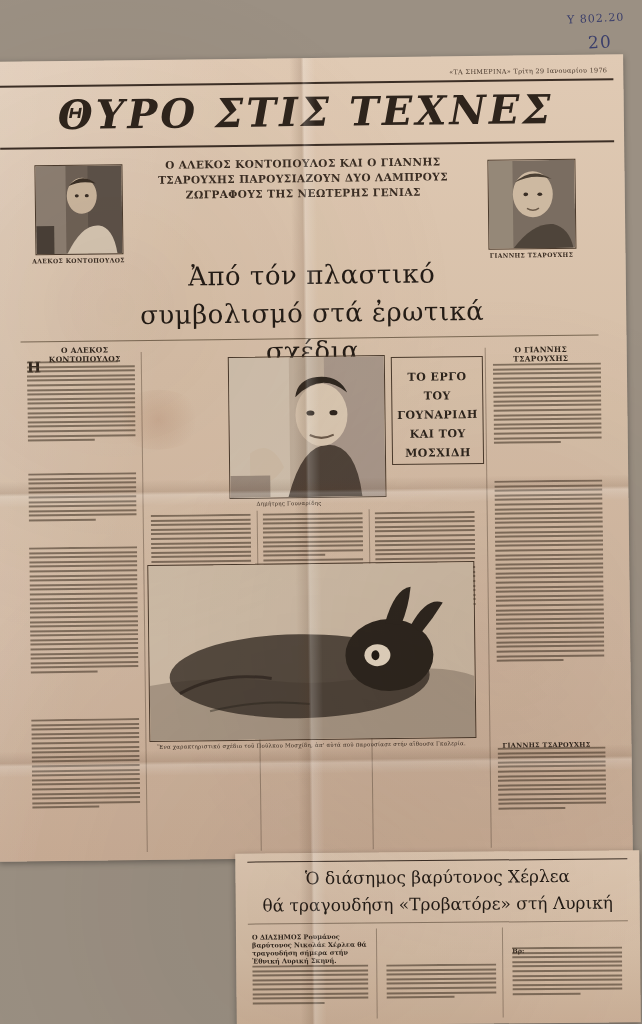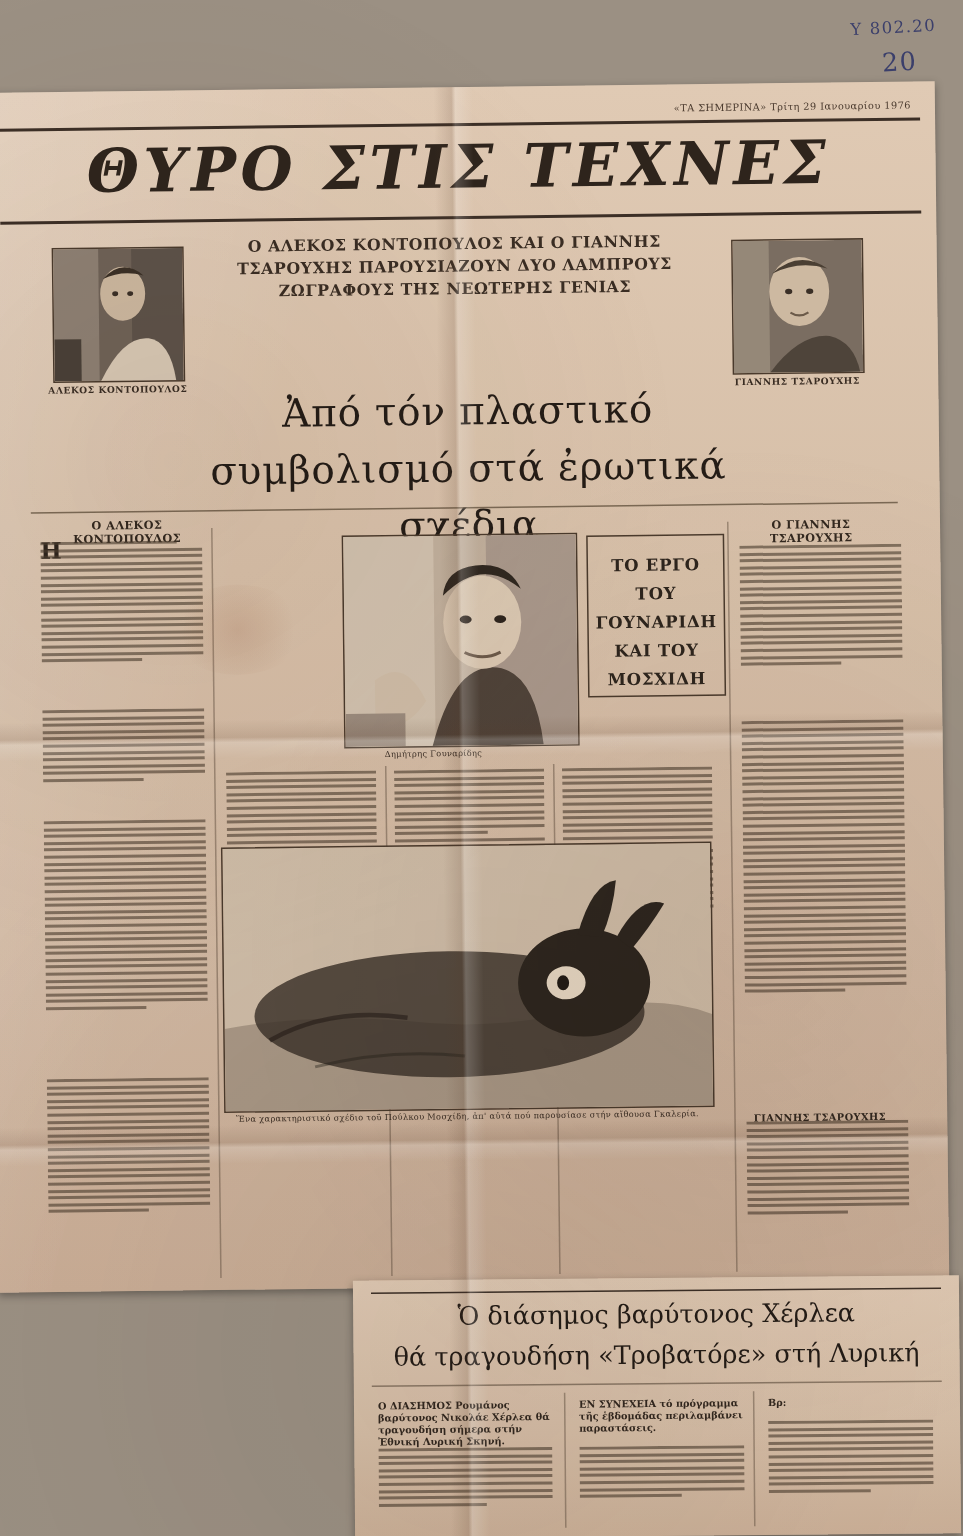--- a/index.html
+++ b/index.html
@@ -628,22 +628,21 @@
     <div style="position:absolute; left:10px; top:12px; width:384px; text-align:center; color:#241c16; font-size:17px; line-height:27px;">
       <div>Ὁ διάσημος βαρύτονος Χέρλεα</div>
       <div>θά τραγουδήση «Τροβατόρε» στή Λυρική</div>
     </div>
     <div style="position:absolute; left:12px; right:12px; top:70px; height:1px; background:#6b5a49; opacity:.7;"></div>
 
     <div class="col-rule" style="left:140px; top:76px; height:90px;"></div>
     <div class="col-rule" style="left:266px; top:76px; height:90px;"></div>
 
     <div class="bsub" style="left:16px; top:80px; width:116px; line-height:8px;">Ο ΔΙΑΣΗΜΟΣ Ρουμάνος βαρύτονος Νικολάε Χέρλεα θά τραγουδήση σήμερα στήν Ἐθνική Λυρική Σκηνή.</div>
-    <div class="bsub" style="left:150px; top:80px; width:110px; line-height:8px;">ΕΝ ΣΥΝΕΧΕΙΑ τό πρόγραμμα τῆς ἑβδομάδας περιλαμβάνει παραστάσεις.</div>
-    <div class="bsub" style="left:276px; top:80px; width:110px; line-height:8px;">Βρ:</div>
+    <div class="bsub" style="left:276px; top:96px; width:110px; line-height:8px;">Βρ:</div>
 
     <div class="textcol" style="left:16px; top:112px; width:116px; height:52px;">
       <div class="ln"></div>
         <div class="ln"></div>
         <div class="ln"></div>
         <div class="ln"></div>
       <div class="ln"></div>
         <div class="ln"></div>
         <div class="ln"></div>
         <div class="ln"></div>

